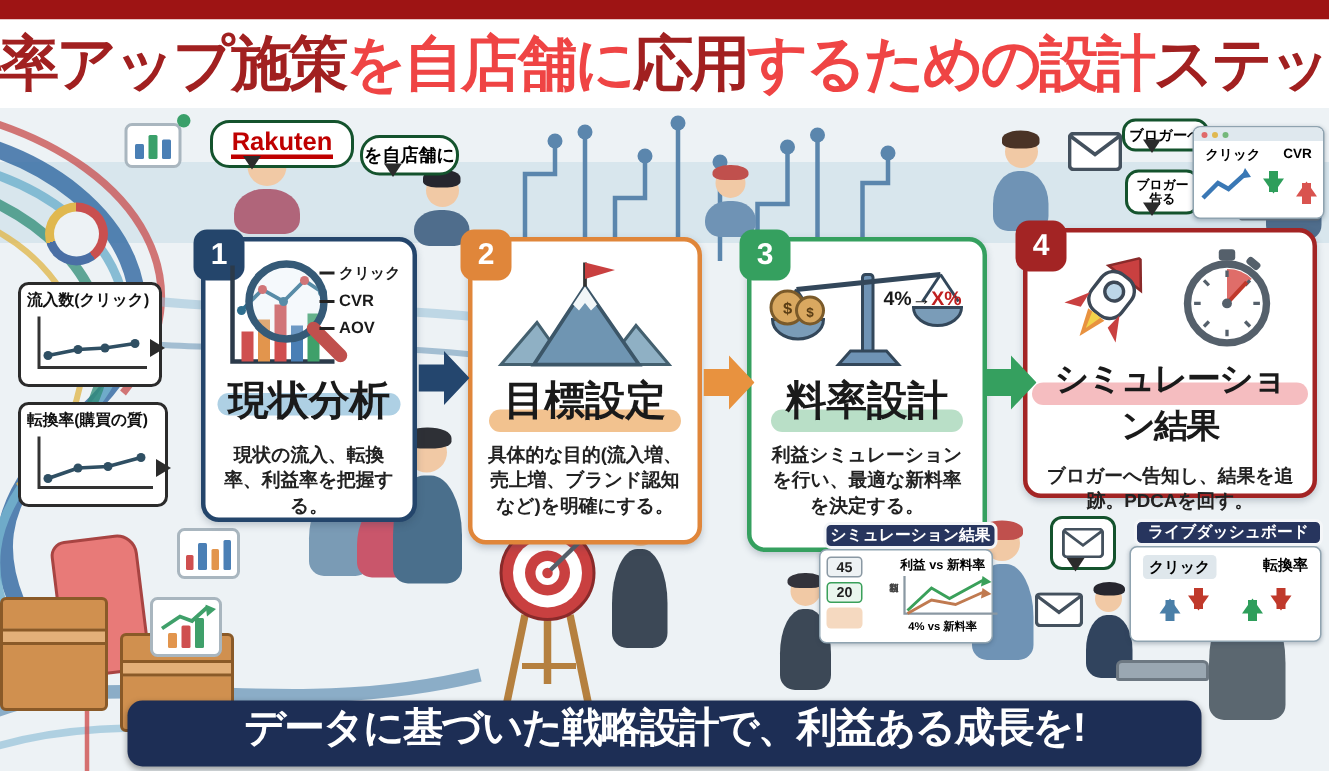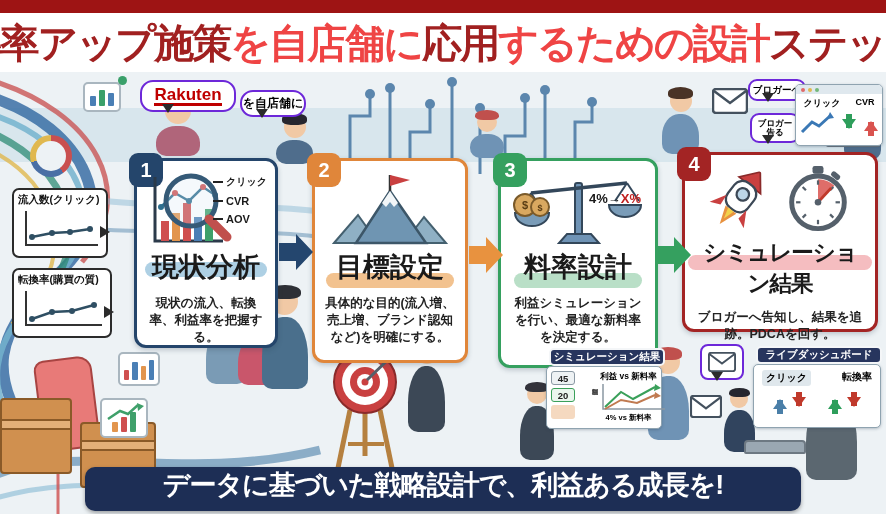--- a/index.html
+++ b/index.html
@@ -34,21 +34,21 @@
   .chart-labels{position:absolute;right:0;top:4px;display:flex;flex-direction:column;gap:6px;}
   .chart-labels .row{display:flex;align-items:center;gap:3px;font-weight:900;color:#1a1a1a;}
   .chart-labels .dash{display:inline-block;width:10px;height:0;border-top:2.5px solid #222;}
   .scale-pct{position:absolute;right:6px;top:20px;font-size:13px;font-weight:900;color:#1a1a1a;}
   .scale-pct .x{color:#c02020;}
 
   
   .flow{z-index:5;}
 
   
-  .bubble{background:#fff;border:2px solid #6d28d9;border-radius:13px;display:flex;align-items:center;justify-content:center;z-index:4;}
+  .bubble{background:#fff;border:2px solid #14532d;border-radius:13px;display:flex;align-items:center;justify-content:center;z-index:4;}
   .bubble:after{content:"";position:absolute;left:22%;bottom:-9px;border:6px solid transparent;border-top:9px solid #2b2b2b;}
   .rakuten-txt{color:#bf0000;font-size:17px;font-weight:900;border-bottom:3px solid #bf0000;line-height:1.05;}
   .statbox{background:#fff;border:2px solid #2b2b2b;border-radius:7px;z-index:4;padding:3px 4px;}
   .statbox:after{content:"";position:absolute;right:-10px;top:55%;border:6px solid transparent;border-left:10px solid #2b2b2b;}
   .statbox .lbl{font-size:10.5px;font-weight:900;color:#111;white-space:nowrap;}
 
   
   .navy-tag{background:#27355e;border:2px solid #f4f6f8;border-radius:5px;color:#fff;font-weight:900;display:flex;align-items:center;justify-content:center;z-index:7;}
   .panel{background:#fff;border:1.5px solid #8fa3b0;border-radius:5px;z-index:6;box-shadow:0 1px 3px rgba(40,60,80,.3);}
   .valbox{width:24px;height:14px;border-radius:3px;font-size:9.5px;font-weight:900;display:flex;align-items:center;justify-content:center;color:#222;}

